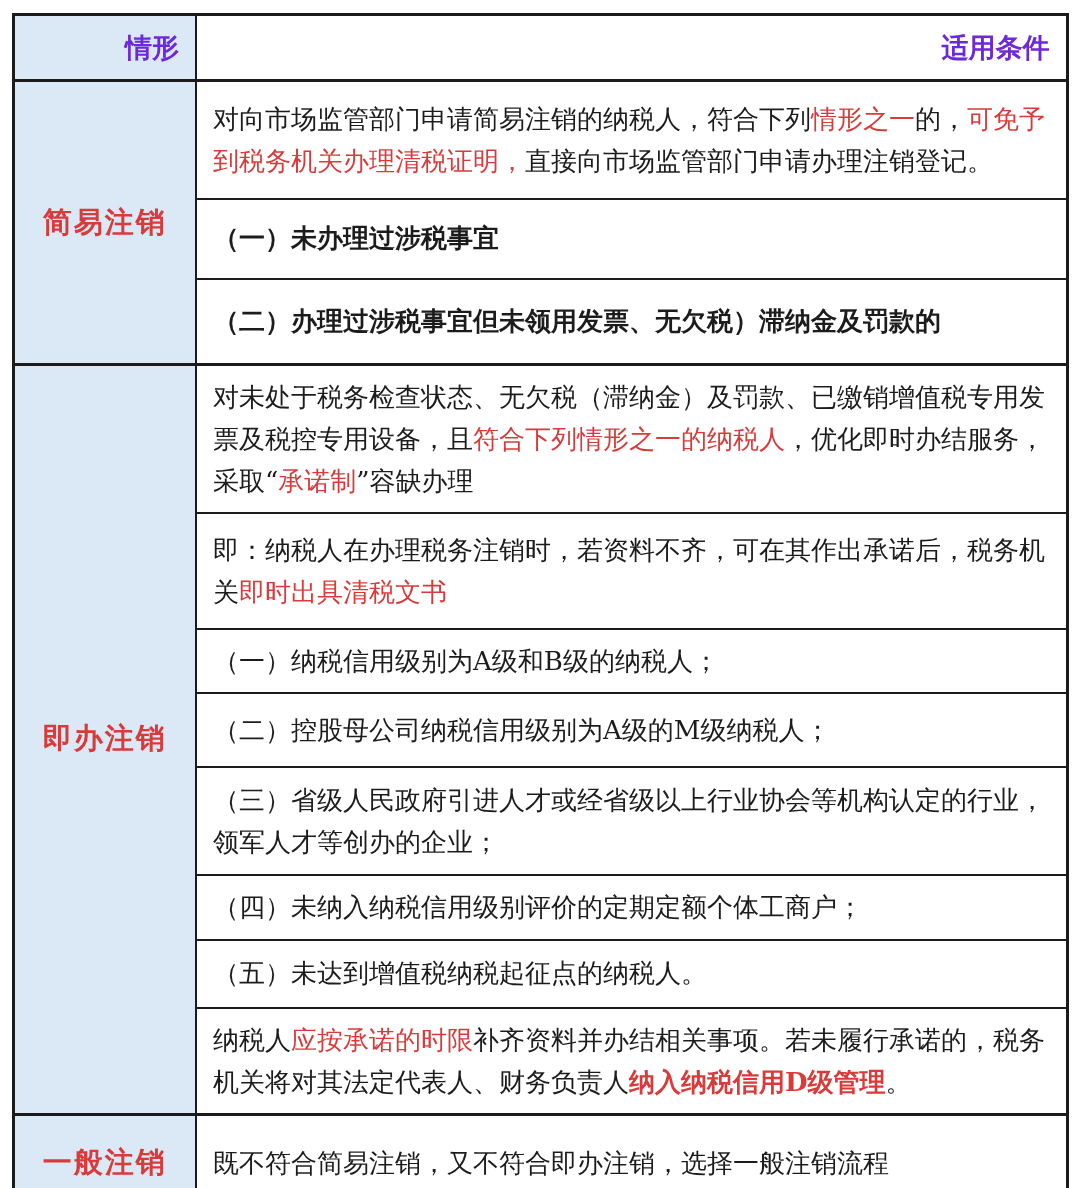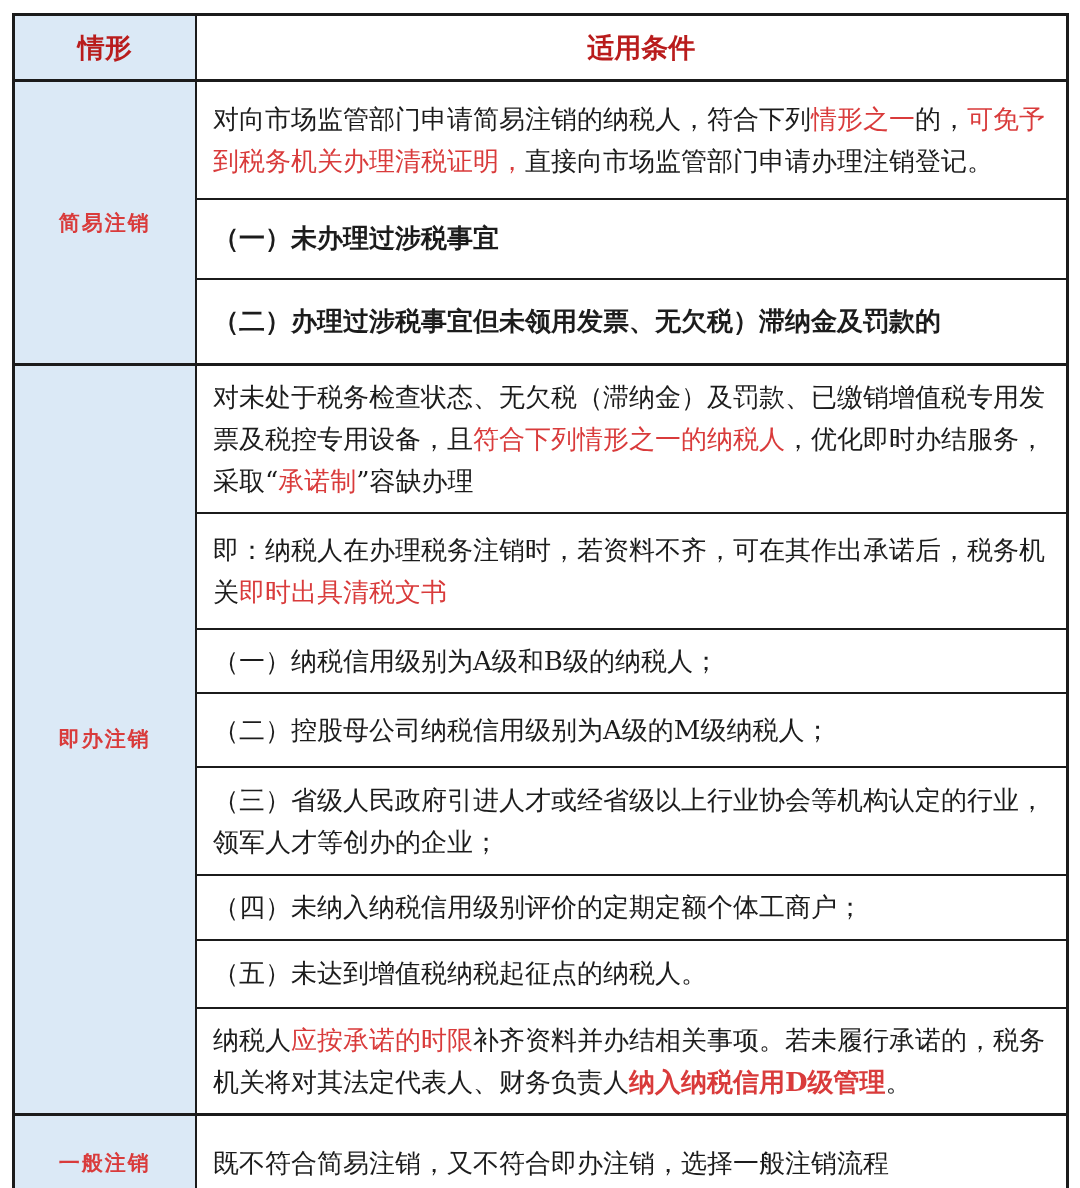--- a/index.html
+++ b/index.html
@@ -29,30 +29,30 @@
     box-sizing: border-box;
     padding: 10px 16px;
     vertical-align: middle;
   }
   tr.g-first > td { border-top: 3px solid #1b1b1b; }
   tr.header-row > th { border-bottom: 3px solid #1b1b1b; }
   th.hdr {
     background: #dbe9f6;
     font-size: 27px;
     font-weight: bold;
-    color: #b91c1c;
-    text-align: center;
+    color: #6d28d9;
+    text-align: right;
     height: 66px;
   }
   th.hdr.right { background: #ffffff; padding-left: 36px; }
   td.label-cell {
     background: #dbe9f6;
     color: #d93b3b;
     font-weight: bold;
-    font-size: 21px;
+    font-size: 29px;
     text-align: center;
     letter-spacing: 2px;
   }
   td.content-cell {
     background: #ffffff;
     color: #1c1c1c;
     font-size: 26px;
     line-height: 1.62;
     text-align: left;
     margin-top: 43px;

